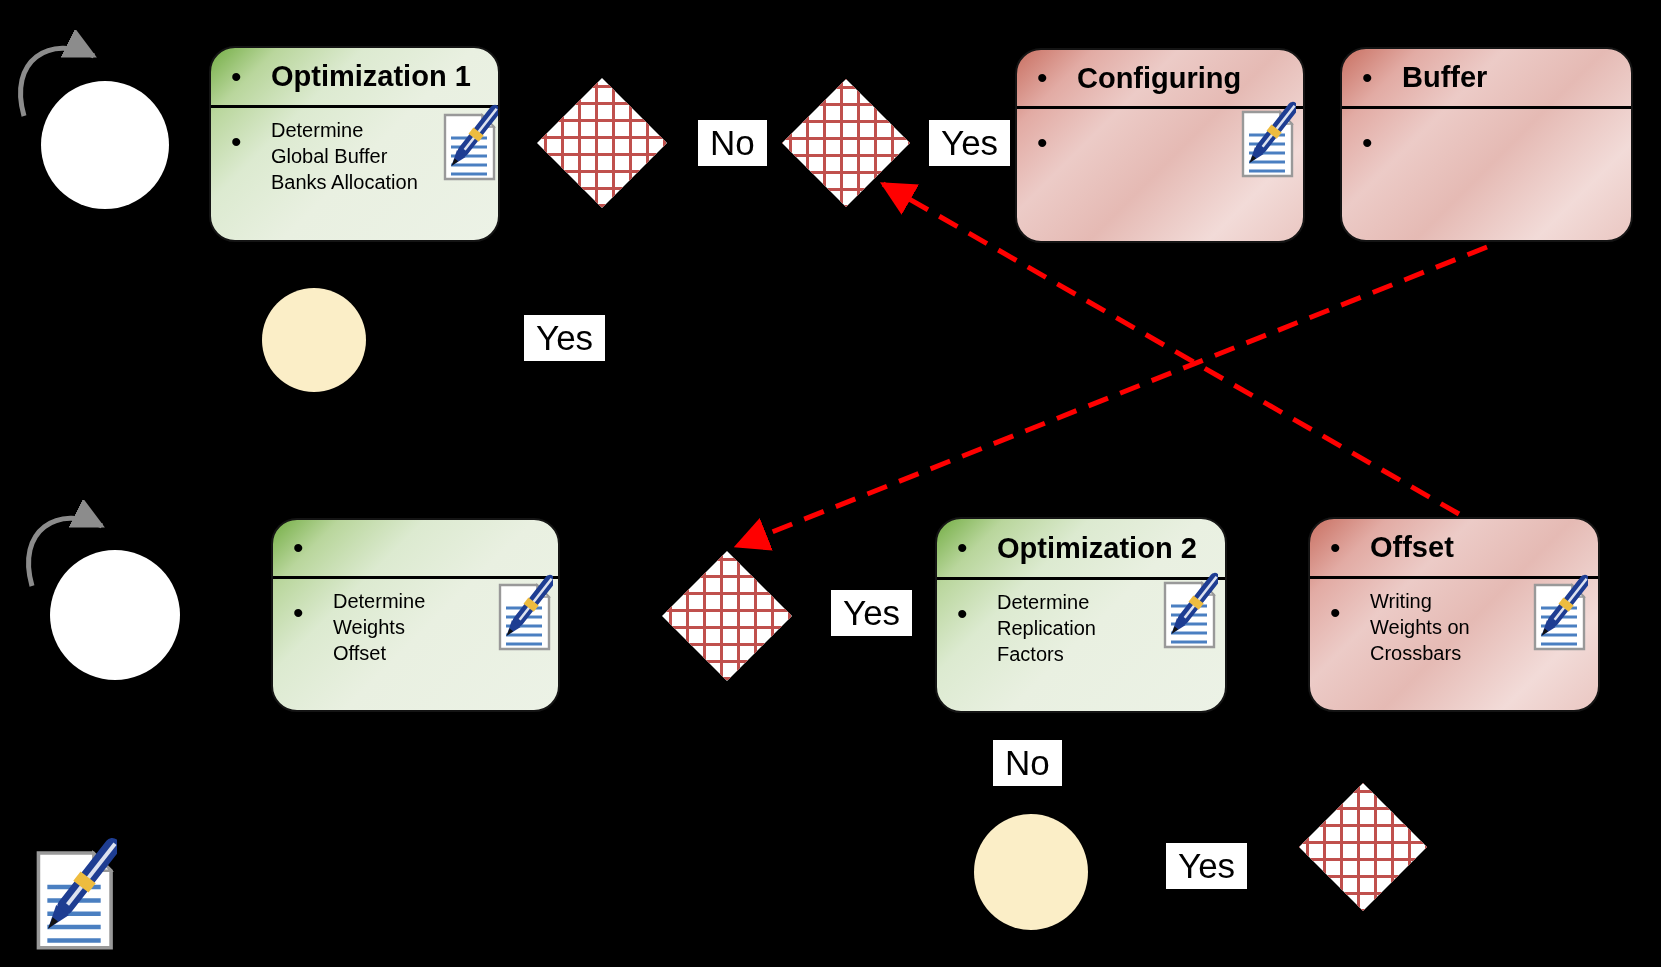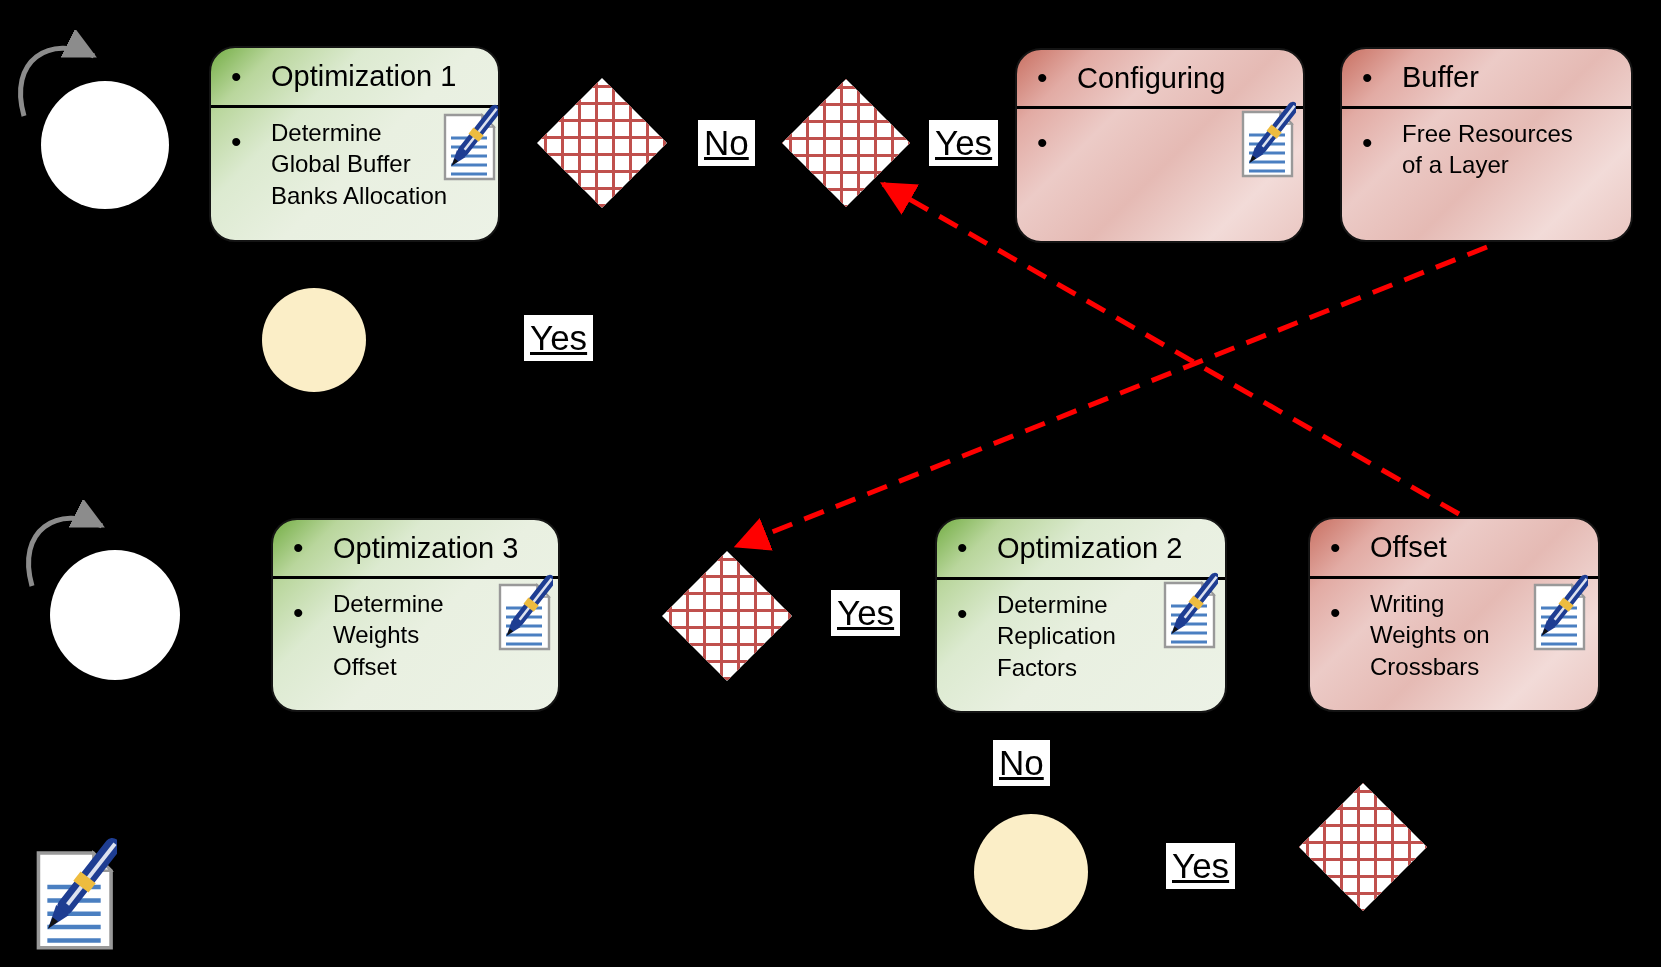--- a/index.html
+++ b/index.html
@@ -9,39 +9,39 @@
   
   .box{position:absolute;border:2px solid #141414;border-radius:26px;overflow:hidden;
        box-sizing:border-box;}
   .box.green{background:linear-gradient(135deg,#74ae45 0%,#b9d69c 14%,#dcead0 32%,#e9f0e1 55%,#ecf2e6 100%);}
   .box.pink{background:linear-gradient(135deg,#c97163 0%,#e2aba4 16%,#eccbc7 34%,#e5bab4 55%,#f2dbd8 80%,#eac7c2 100%);}
   .box .header{display:flex;align-items:center;border-bottom:3px solid #000;box-sizing:border-box;}
   .box .body{display:flex;align-items:flex-start;padding-top:9px;}
   .bullet{display:inline-block;width:20px;margin-left:20px;margin-right:20px;
           font-size:30px;line-height:1;flex:0 0 auto;}
   .body .bullet{margin-top:10px;}
-  .title{font-size:29px;font-weight:400;letter-spacing:0px;}
-  .btext{font-size:24px;line-height:1.31;white-space:pre-line;}
+  .title{font-size:29px;font-weight:700;letter-spacing:0px;}
+  .btext{font-size:20px;line-height:1.31;white-space:pre-line;}
 
   
   .diamond{position:absolute;background-color:#fff;
      background-image:
        repeating-linear-gradient(to right,#c0504d 0 3px,transparent 3px 17px),
        repeating-linear-gradient(to bottom,#c0504d 0 3px,transparent 3px 17px);
      background-position:7px 7px;
      clip-path:polygon(50% 0,100% 50%,50% 100%,0 50%);}
 
   
   .circle{position:absolute;border-radius:50%;}
   .circle.white{background:#fff;}
   .circle.cream{background:#fbeec7;}
 
   
   .chip{position:absolute;background:#fff;color:#000;font-size:35px;line-height:1.2;
-        padding:2px 6px;text-decoration:underline;}
+        padding:2px 12px;}
 
   
   .overlay{position:absolute;left:0;top:0;pointer-events:none;}
   .note{position:absolute;}
   .loop{position:absolute;}
 </style>
 </head>
 <body>
 
 <div id="stage">
@@ -121,29 +121,26 @@
       <use href="#noteIcon"></use>
     </svg>
 
   <div class="box pink" style="left:1340px;top:47px;width:293px;height:195px">
     <div class="header" style="height:60px">
       <span class="bullet">•</span>
       <span class="title">Buffer</span>
     </div>
     <div class="body">
       <span class="bullet">•</span>
-      <span class="btext">Free Resources
-of a Layer</span>
     </div>
   </div>
 
   <div class="box green" style="left:271px;top:518px;width:289px;height:194px">
     <div class="header" style="height:59px">
       <span class="bullet">•</span>
-      <span class="title">Optimization 3</span>
     </div>
     <div class="body">
       <span class="bullet">•</span>
       <span class="btext">Determine
 Weights
 Offset</span>
     </div>
   </div>
   <svg class="note" style="left:497px;top:573px" width="56" height="78">
       <use href="#noteIcon"></use>

